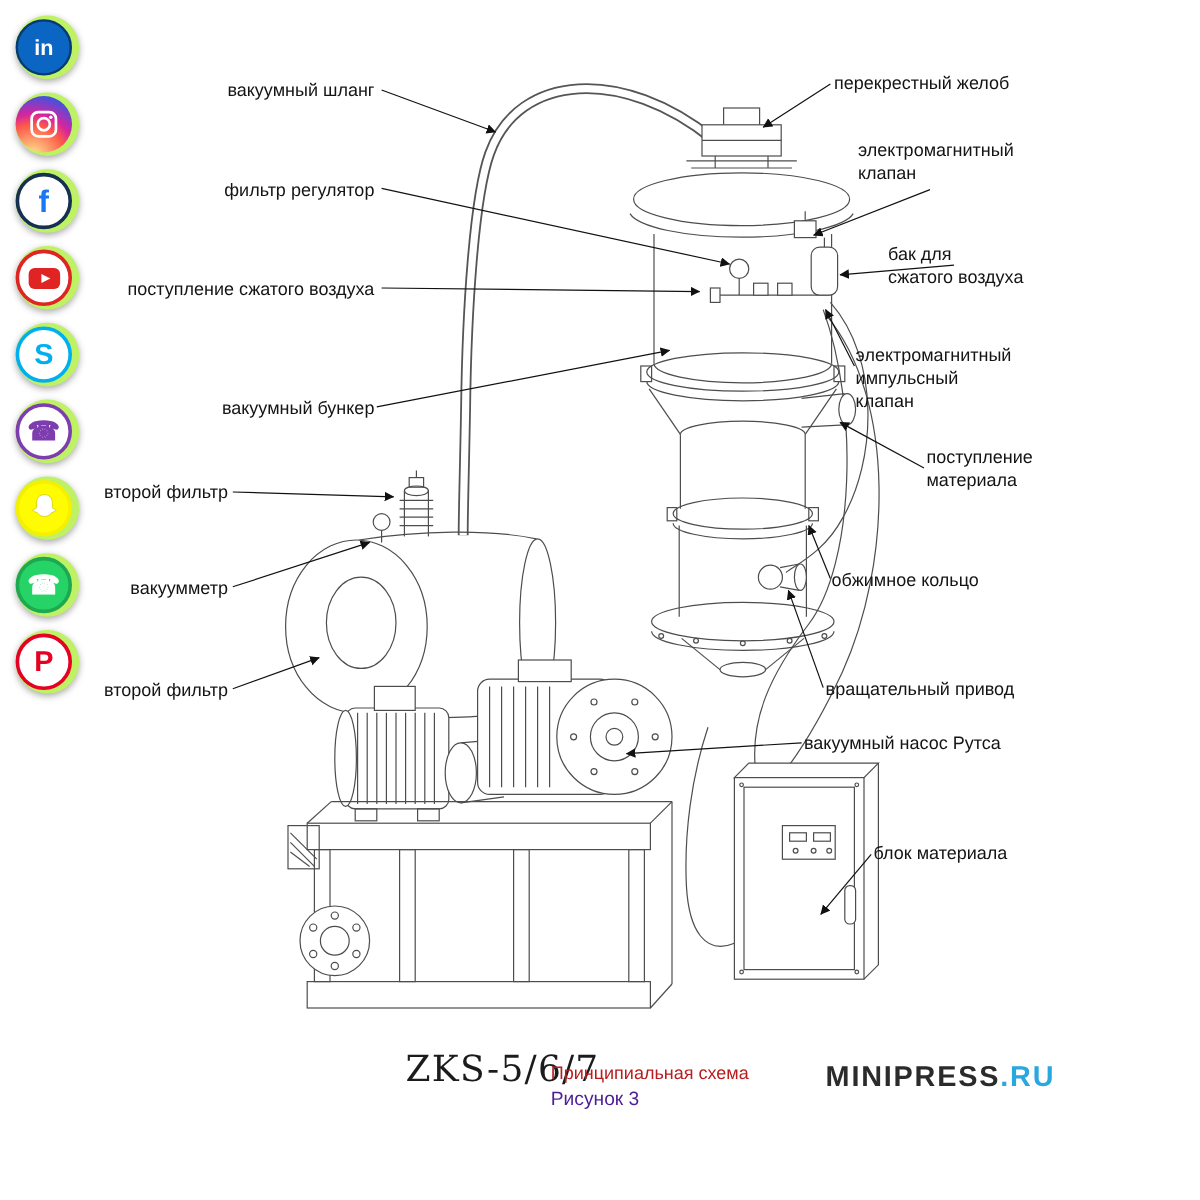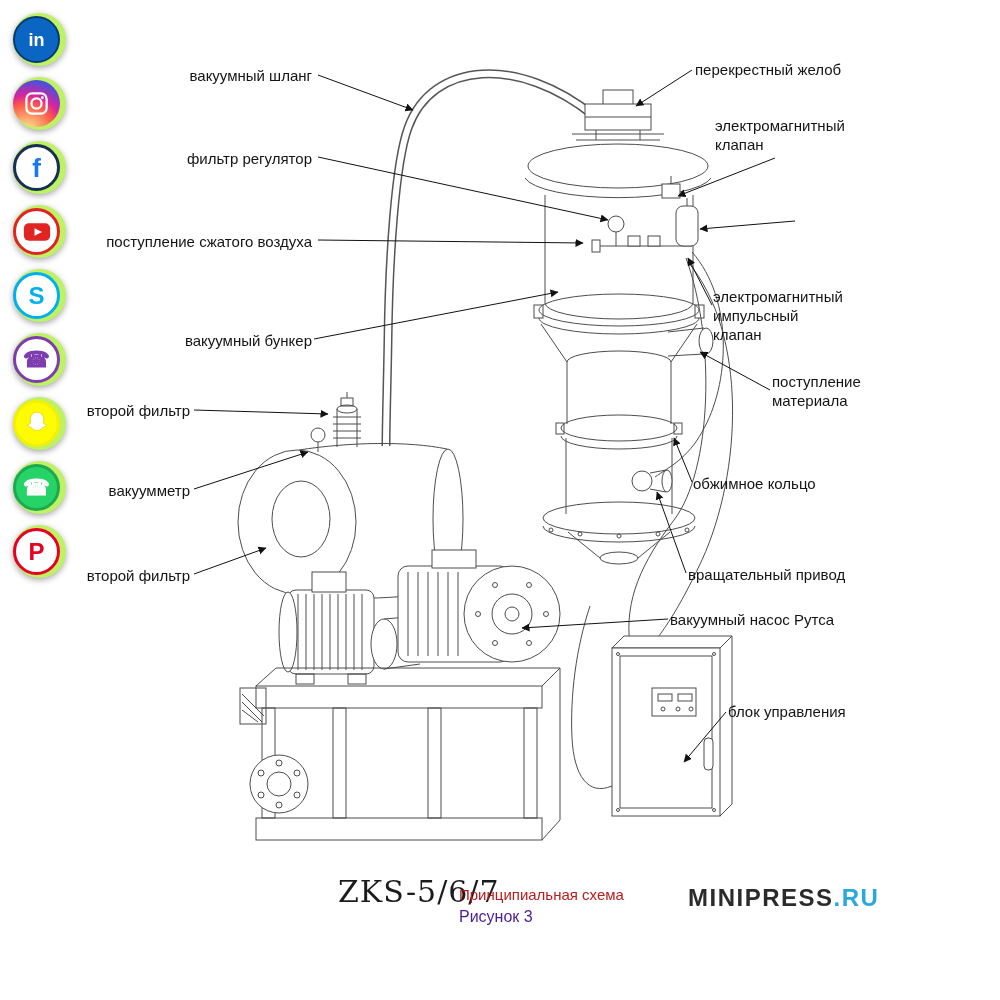--- a/index.html
+++ b/index.html
@@ -314,40 +314,44 @@
   <div class="lbl r" style="right:810px;top:481px;margin-left:28px;">вакуумметр</div>
   <div class="lbl r" style="right:810px;top:566px;">второй фильтр</div>
 
   <div class="lbl" style="left:695px;top:60px;">
     <span class="ln">перекрестный желоб</span>
   </div>
   <div class="lbl" style="left:715px;top:116px;">
     <span class="ln">электромагнитный</span>
     <span class="ln">клапан</span>
   </div>
+  <div class="lbl" style="left:740px;top:203px;">
+    <span class="ln">бак для</span>
+    <span class="ln">сжатого воздуха</span>
+  </div>
   <div class="lbl" style="left:713px;top:287px;">
     <span class="ln">электромагнитный</span>
     <span class="ln">импульсный</span>
     <span class="ln">клапан</span>
   </div>
   <div class="lbl" style="left:772px;top:372px;">
     <span class="ln">поступление</span>
     <span class="ln">материала</span>
   </div>
   <div class="lbl" style="left:693px;top:474px;">
     <span class="ln">обжимное кольцо</span>
   </div>
   <div class="lbl" style="left:688px;top:565px;">
     <span class="ln">вращательный привод</span>
   </div>
   <div class="lbl" style="left:670px;top:610px;">
     <span class="ln">вакуумный насос Рутса</span>
   </div>
   <div class="lbl" style="left:728px;top:702px;">
-    <span class="ln">блок управления</span>
+    <span class="ln">блок материала</span>
   </div>
 
   <div class="model">ZKS-5/6/7</div>
   <div class="cap1">Принципиальная схема</div>
   <div class="cap2">Рисунок 3</div>
 
   <a class="brand" href="#"><span>MINIPRESS</span><span class="tld">.RU</span></a>
 
 </div>
 

